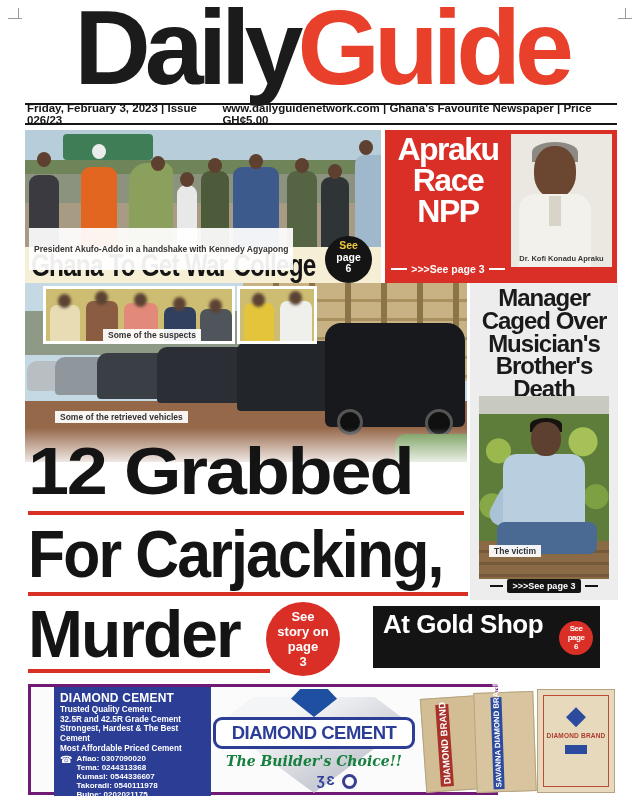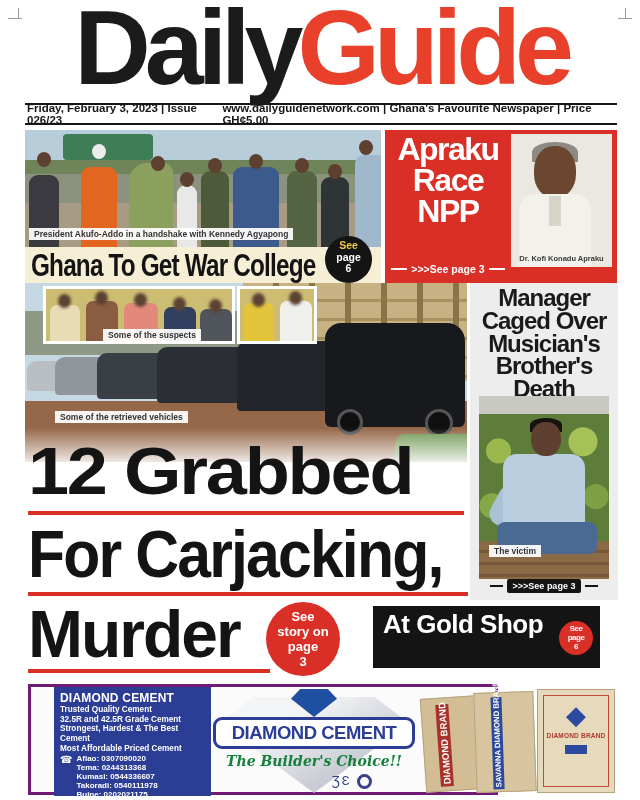--- a/index.html
+++ b/index.html
@@ -21,21 +21,21 @@
     display:flex; justify-content:space-between; align-items:center;
     font-size:11.5px; font-weight:bold; color:#161616; padding:0 2px; }
 
   
   .war-photo { position:absolute; left:25px; top:130px; width:356px; height:117px; overflow:hidden;
     background:linear-gradient(#b7cdd9 0 26%, #6f8459 26% 38%, #8b927d 38% 62%, #a79b83 62% 100%); }
   .bus { position:absolute; left:38px; top:4px; width:90px; height:26px; background:#3f7d57; border-radius:4px; }
   .fig { position:absolute; bottom:0; border-radius:9px 9px 0 0; }
   .head { position:absolute; width:14px; height:15px; border-radius:50%; background:#5d4030; }
   .war-caption { position:absolute; left:29px; top:228px; background:rgba(255,255,255,.93);
-    font-size:8.5px; font-weight:bold; color:#333; padding:1px 5px; z-index:3; }
+    font-size:8.5px; font-weight:bold; color:#333; padding:16px 5px; z-index:3; }
   .cream-strip { position:absolute; left:25px; top:247px; width:356px; height:36px; background:#f6efd5; }
   .war-headline { position:absolute; left:31px; top:249px; font-size:29px; font-weight:bold; color:#141414;
     letter-spacing:-1px; white-space:nowrap; transform:scale(.84,1.1); transform-origin:left center; }
   .badge { border-radius:50%; color:#fff; font-weight:bold; text-align:center; z-index:4; }
   .war-badge { position:absolute; left:325px; top:236px; width:47px; height:47px; background:#141414;
     font-size:10.5px; line-height:1.1; padding-top:4px; }
   .war-badge .see { color:#f0c943; }
 
   
   .apraku { position:absolute; left:385px; top:130px; width:232px; height:153px; background:#da2f26; }
@@ -129,22 +129,22 @@
   .ad-center { position:absolute; left:180px; top:0; width:206px; height:109px; }
   .gem { position:absolute; left:8px; top:6px; width:190px; height:100px; background:linear-gradient(150deg,#f4f5f7 30%,#c9ccd4 70%);
     clip-path:polygon(50% 100%, 0 30%, 18% 4%, 82% 4%, 100% 30%); }
   .gem-small { position:absolute; left:80px; top:2px; width:46px; height:28px; background:#1f4fa0;
     clip-path:polygon(50% 100%, 0 35%, 20% 0, 80% 0, 100% 35%); }
   .gem-banner { position:absolute; left:2px; top:30px; width:202px; height:32px; background:#fff;
     border:3px solid #2c3d96; border-radius:9px; text-align:center; line-height:26px;
     color:#2c3d96; font-weight:bold; font-size:18.5px; letter-spacing:-.5px; white-space:nowrap; }
   .gem-tagline { position:absolute; left:0; top:66px; width:206px; text-align:center;
     font-family:"DejaVu Serif", serif; font-style:italic; font-weight:bold; font-size:14px; color:#15803d; }
-  .gem-logos { position:absolute; left:15px; top:86px; width:206px; text-align:center; color:#2c3d96;
-    font-weight:normal; font-size:13px; letter-spacing:2px;padding-left:46px; }
+  .gem-logos { position:absolute; left:0; top:86px; width:206px; text-align:center; color:#2c3d96;
+    font-weight:bold; font-size:13px; letter-spacing:2px;padding-left:46px; }
   .gem-ring { display:inline-block; width:15px; height:15px; border:3px solid #3a3f8f; border-radius:50%; vertical-align:middle; }
 
   .ad-bags { position:absolute; left:388px; top:0; width:200px; height:109px; }
   .bag { position:absolute; border:1px solid #b4a480; }
   .bag-v { position:absolute; writing-mode:vertical-rl; transform:rotate(180deg); font-weight:bold; white-space:nowrap; }
   .bag1 { left:4px; top:10px; width:56px; height:94px; background:#d3bd94; transform:rotate(-4deg); }
   .bag1 .lbl { left:14px; top:6px; height:82px; background:#a8322a; color:#fff; font-size:9.5px; padding:2px 1px; }
   .bag2 { left:56px; top:5px; width:60px; height:100px; background:#d8c49e; transform:rotate(-2deg); }
   .bag2 .lbl { left:16px; top:4px; height:92px; background:#2c4a9e; color:#fff; font-size:7.8px; padding:2px 1px; }
   .bag3 { left:118px; top:2px; width:78px; height:104px; background:#e6d9bc; }

